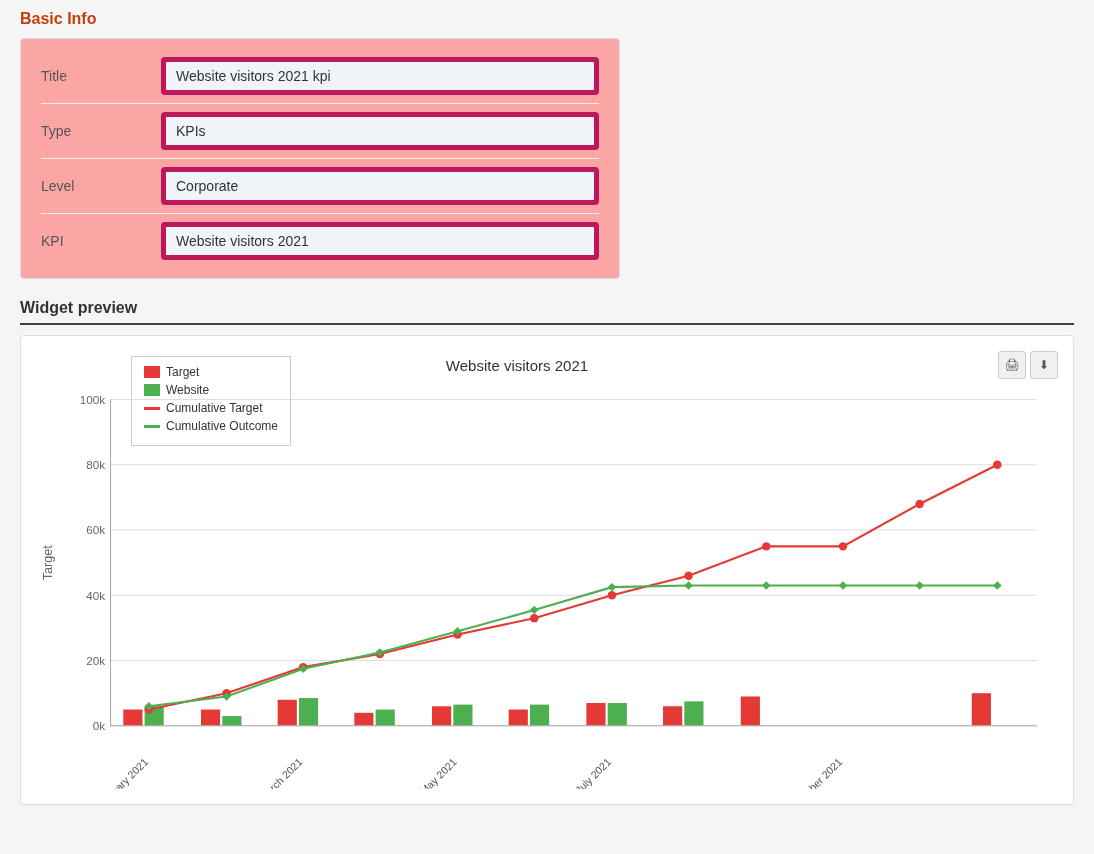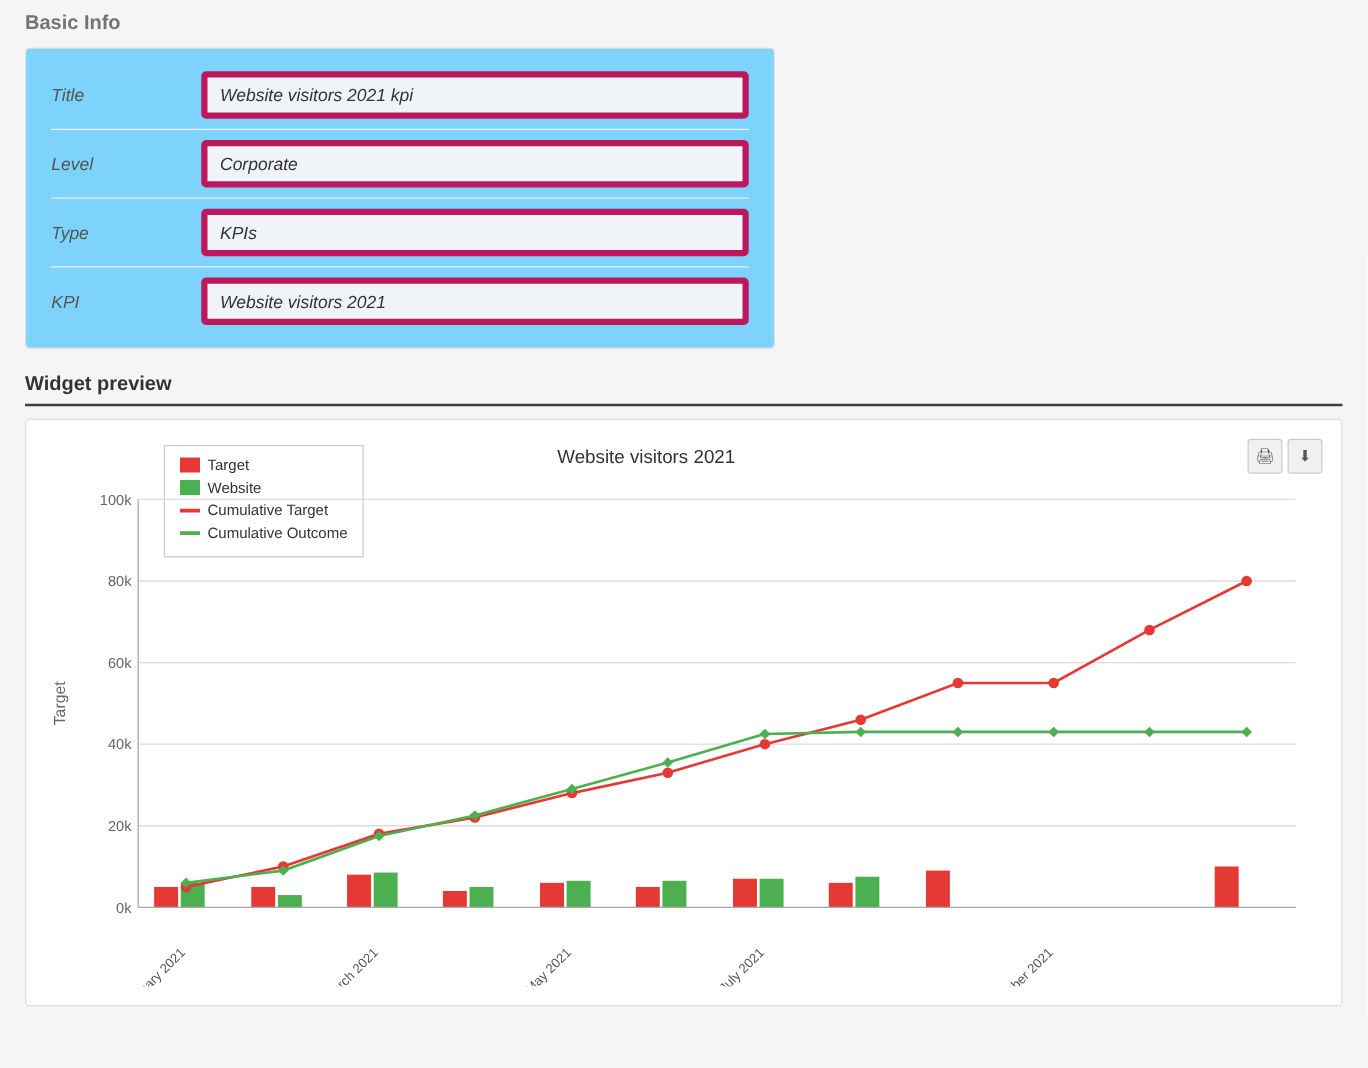--- a/index.html
+++ b/index.html
@@ -11,32 +11,31 @@
     }
 
     .page-container {
       padding: 10px 20px;
     }
 
     
     .section-title {
       font-size: 16px;
       font-weight: bold;
-      color: #737373;
+      color: #c2410c;
       margin-bottom: 10px;
     }
 
     .basic-info-card {
-      background: #7dd3fc;
+      background: #fca5a5;
       border: 1px solid #ddd;
       border-radius: 4px;
       padding: 10px 20px;
       max-width: 600px;
       margin-bottom: 20px;
-      font-style: italic;
     }
 
     .form-row {
       display: flex;
       align-items: center;
       padding: 8px 0;
       border-bottom: 1px solid #eee;
     }
     .form-row:last-child {
       border-bottom: none;
@@ -153,26 +152,26 @@
 <div class="page-container">
 
   <div class="section-title">Basic Info</div>
 
   <div class="basic-info-card">
     <div class="form-row">
       <div class="form-label">Title</div>
       <div class="form-value">Website visitors 2021 kpi</div>
     </div>
     <div class="form-row">
+      <div class="form-label">Type</div>
+      <div class="form-value">KPIs</div>
+    </div>
+    <div class="form-row">
       <div class="form-label">Level</div>
       <div class="form-value">Corporate</div>
-    </div>
-    <div class="form-row">
-      <div class="form-label">Type</div>
-      <div class="form-value">KPIs</div>
     </div>
     <div class="form-row">
       <div class="form-label">KPI</div>
       <div class="form-value">Website visitors 2021</div>
     </div>
   </div>
 
   <div class="widget-section-title">Widget preview</div>
 
   <div class="widget-preview-card">

